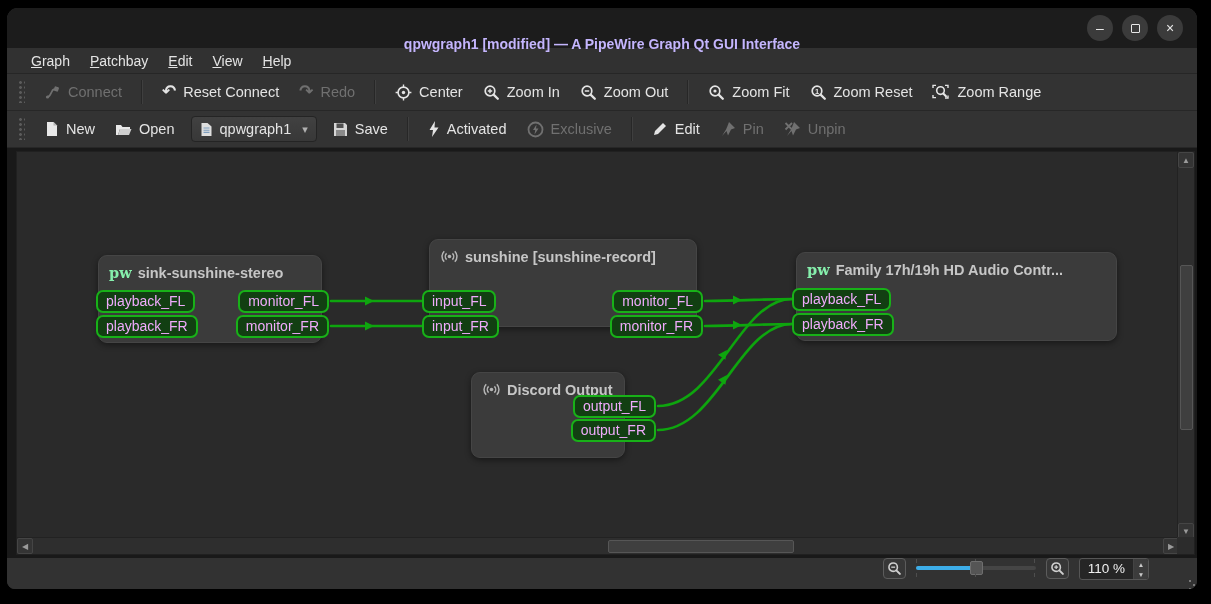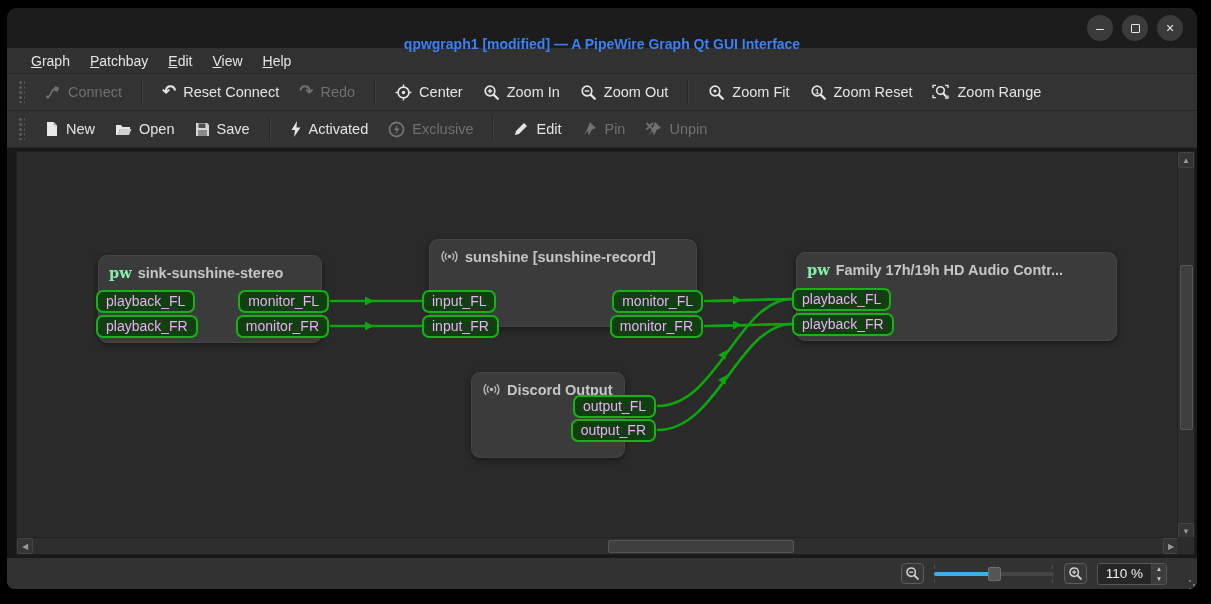--- a/index.html
+++ b/index.html
@@ -4,21 +4,21 @@
 <style>
   * { margin:0; padding:0; box-sizing:border-box; }
   html,body { width:1211px; height:604px; background:#000; overflow:hidden;
               font-family:"Liberation Sans","DejaVu Sans",sans-serif; }
   .window { position:absolute; left:7px; top:8px; width:1190px; height:581px;
             background:#323232; border-radius:11px 11px 8px 8px; overflow:hidden; }
 
   
   .titlebar { height:40px; background:#1c1c1c; display:flex; align-items:center;
               justify-content:center; position:relative; }
-  .titlebar .title { color:#3b82f6; font-size:14px; font-weight:bold;margin-top:32px; }
+  .titlebar .title { color:#c4b5fd; font-size:14px; font-weight:bold;margin-top:32px; }
   .win-controls { position:absolute; right:14px; top:7px; display:flex; gap:9px; }
   .win-btn { width:26px; height:26px; border-radius:50%; background:#3b3b3b; color:#e8e8e8;
              display:flex; align-items:center; justify-content:center; font-size:14px; }
   .win-btn .sq { width:9px; height:9px; border:1.5px solid #e8e8e8; border-radius:1px; }
 
   
   .menubar { height:26px; background:#313131; display:flex; align-items:center;
              padding-left:14px; border-bottom:1px solid #262626; }
   .menu-item { color:#e4e4e4; font-size:14px; padding:3px 10px; display:inline-block; }
   .menu-item::first-letter { text-decoration:underline; }
@@ -65,22 +65,22 @@
   .scroll-arrow { position:absolute; width:16px; height:16px; display:flex; align-items:center;
                   justify-content:center; color:#9a9a9a; font-size:8px; background:#343434;
                   border:1px solid #454545; border-radius:2px; }
   .vthumb { position:absolute; left:2px; width:13px; top:113px; height:165px; background:#3f3f3f;
             border:1px solid #565656; border-radius:2px; }
   .hthumb { position:absolute; top:2px; height:13px; left:591px; width:186px; background:#3f3f3f;
             border:1px solid #565656; border-radius:2px; }
   .corner { position:absolute; right:0; bottom:0; width:17px; height:17px; background:#2c2c2c; z-index:5; }
 
   
-  .statusbar { height:31px; background:#323232; display:flex; align-items:center;
-               justify-content:flex-end; padding-right:30px; gap:10px; position:relative; }
+  .statusbar { height:31px; background:#323232; display:flex; 
+               justify-content:flex-end; padding-right:48px; gap:10px; position:relative; }
   .zoom-btn { width:23px; height:21px; border:1px solid #5c5c5c; border-radius:4px; color:#cfcfcf;
               display:flex; align-items:center; justify-content:center; background:#373737; }
   .slider { position:relative; width:120px; height:20px; }
   .slider .track { position:absolute; left:0; right:0; top:8px; height:4px; background:#454545; border-radius:2px; }
   .slider .fill { position:absolute; left:0; width:60px; top:8px; height:4px; background:#3daee9; border-radius:2px; }
   .slider .ticks-top { position:absolute; left:0; top:1px; width:100%; height:4px;
       background:repeating-linear-gradient(to right,#4e4e4e 0 1px,transparent 1px 59px); }
   .slider .ticks-bot { position:absolute; left:0; bottom:1px; width:100%; height:4px;
       background:repeating-linear-gradient(to right,#4e4e4e 0 1px,transparent 1px 59px); }
   .slider .handle { position:absolute; left:54px; top:3px; width:13px; height:14px; background:#555;
@@ -201,20 +201,28 @@
         </svg>
       <span>New</span>
     </div>
     <div class="tb-btn">
       <svg width="17" height="15" viewBox="0 0 17 15">
           <path d="M1,3 h5 l1.5,2 H15 v2 H5 L3,13 H1 Z" fill="#e8e8e8"></path>
           <path d="M5,7 H16.5 L14,13 H3Z" fill="#cfcfcf"></path>
         </svg>
       <span>Open</span>
     </div>
+    <div class="combo">
+      <svg width="13" height="15" viewBox="0 0 13 15">
+          <path d="M1.5,1 h6 L11.5,4.5 V14 H1.5 Z" fill="#dfdfdf"></path>
+          <path d="M3.5,6 h6 M3.5,8.2 h6 M3.5,10.4 h6" stroke="#7f9fbf" stroke-width="1.1"></path>
+        </svg>
+      <span>qpwgraph1</span>
+      <span class="caret">▾</span>
+    </div>
     <div class="tb-btn">
       <svg width="15" height="15" viewBox="0 0 15 15">
           <path d="M1,1 H12 L14,3 V14 H1 Z" fill="#d6d6d6"></path>
           <rect x="3.5" y="1.5" width="7" height="4.5" fill="#505050"></rect>
           <rect x="3" y="8" width="9" height="6" fill="#8a8a8a"></rect>
         </svg>
       <span>Save</span>
     </div>
     <div class="tb-sep"></div>
     <div class="tb-btn">

